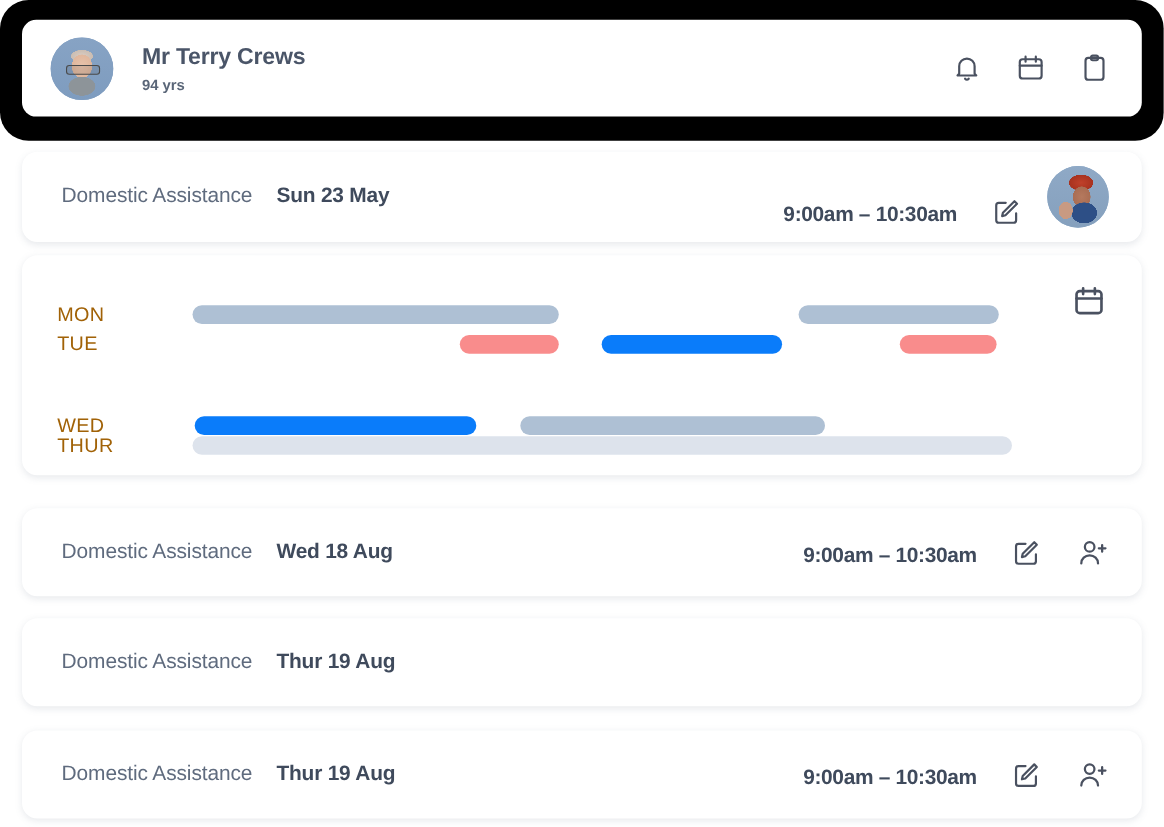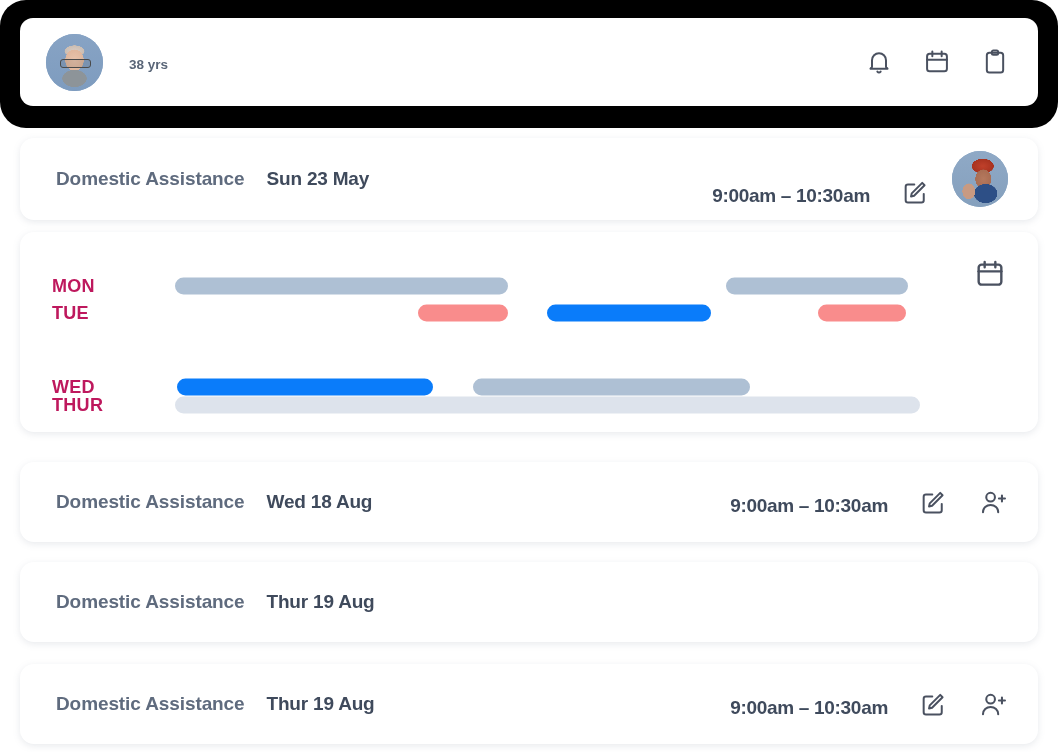--- a/index.html
+++ b/index.html
@@ -130,21 +130,21 @@
     box-shadow: 0 2px 7px rgba(120,130,150,0.17);
     display: flex;
     align-items: center;
     padding: 0 30px 0 36px;
     z-index: 2;
   }
 
   .appt-service {
     font-size: 19px;
     color: #5f6b7e;
-    font-weight: bold;
+    font-weight: normal;
     letter-spacing: -0.1px;
     white-space: nowrap;
   }
 
   .appt-date {
     font-size: 19px;
     color: #3f4a5c;
     font-weight: bold;
     margin-left: 22px;
     letter-spacing: -0.2px;
@@ -229,22 +229,22 @@
     width: 100%;
     height: 34px;
   }
 
   .sched-label {
     position: absolute;
     left: 32px;
     top: 50%;
     transform: translateY(-50%);
     font-size: 18px;
-    font-weight: bold;
-    color: #be185d;
+    font-weight: normal;
+    color: #a16207;
     letter-spacing: 0.3px;
   }
 
   .bar {
     position: absolute;
     height: 17px;
     top: 50%;
     transform: translateY(-50%);
     border-radius: 9px;
   }
@@ -253,21 +253,22 @@
 </head>
 <body>
 
 <div class="app">
 
   <div class="bezel"></div>
 
   <div class="patient-card">
     <div class="avatar patient"></div>
     <div class="patient-meta">
-      <div class="patient-age">38 yrs</div>
+      <div class="patient-name">Mr Terry Crews</div>
+      <div class="patient-age">94 yrs</div>
     </div>
     <div class="header-icons">
       <div class="hicon">
         <svg width="28" height="28" viewBox="0 0 24 24" fill="none" stroke="#4a5160" stroke-width="1.7" stroke-linecap="round" stroke-linejoin="round">
           <path d="M18 16.2V10.5a6 6 0 0 0-12 0v5.7l-1.3 1.5h14.6L18 16.2z"></path>
           <path d="M10.6 20.2c.4.5.9.8 1.4.8s1-.3 1.4-.8"></path>
         </svg>
       </div>
       <div class="hicon">
         <svg width="28" height="28" viewBox="0 0 24 24" fill="none" stroke="#4a5160" stroke-width="1.7" stroke-linecap="round" stroke-linejoin="round">

